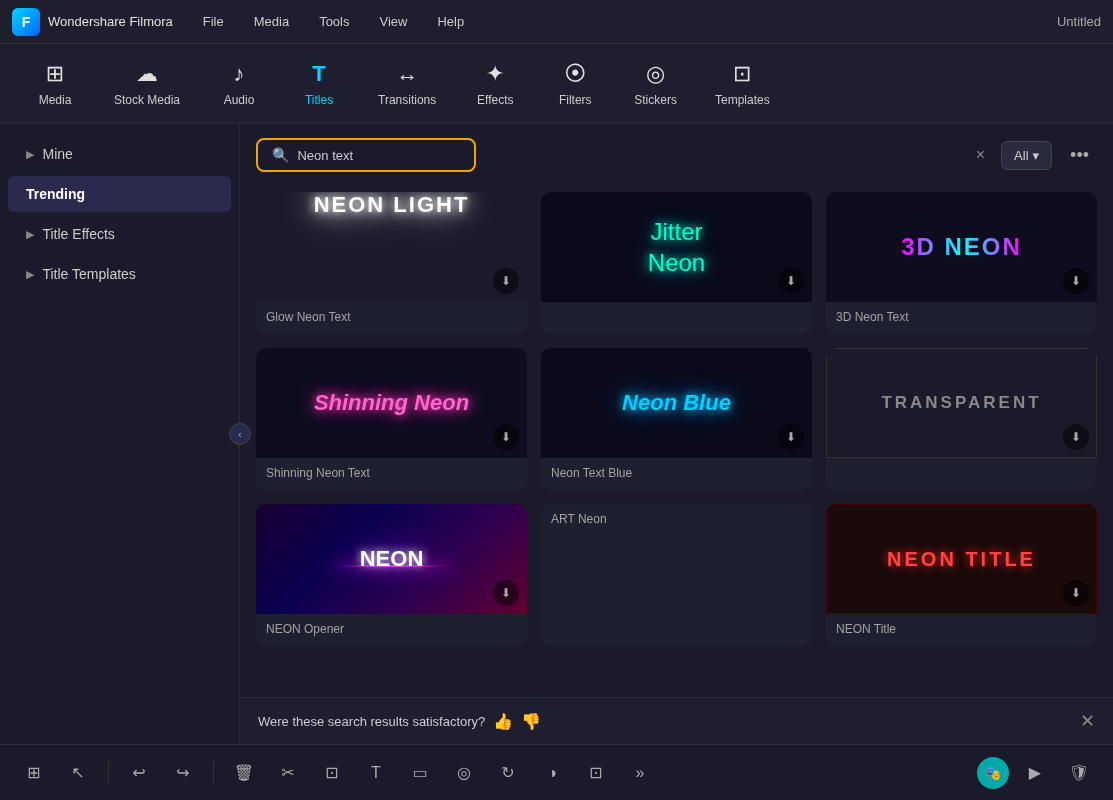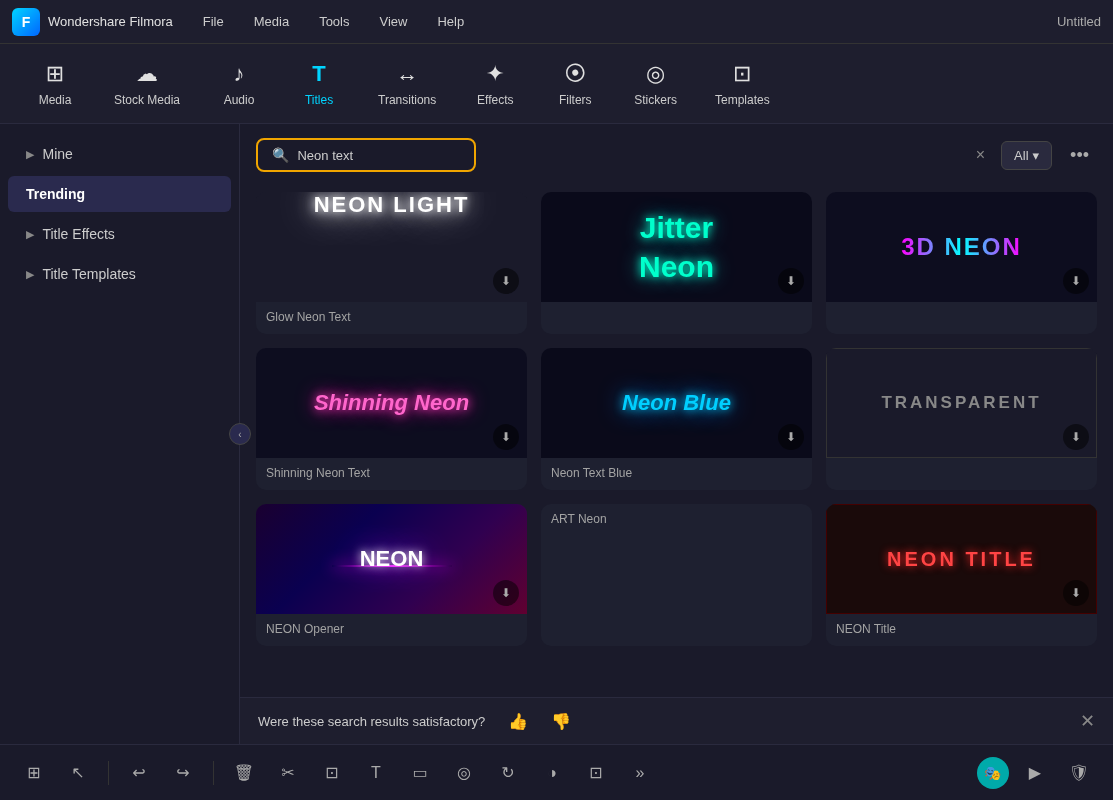--- a/index.html
+++ b/index.html
@@ -50,39 +50,39 @@
     .grid { display: grid; grid-template-columns: repeat(3, 1fr); gap: 14px; }
     .grid-item { background: #1e2030; border-radius: 10px; overflow: hidden; cursor: pointer; transition: transform 0.1s; }
     .grid-thumb { position: relative; height: 110px; display: flex; align-items: center; justify-content: center; overflow: hidden; }
     .grid-thumb .download-btn { position: absolute; bottom: 8px; right: 8px; width: 26px; height: 26px; background: rgba(0,0,0,0.5); border-radius: 50%; display: flex; align-items: center; justify-content: center; font-size: 12px; color: #aaa; }
     .grid-label { padding: 8px 10px 10px; font-size: 12px; color: #a3a3a3; }
 
     
     .thumb-neon-light { background: #1a1a2a; display: flex; align-items: flex-start; justify-content: center; width: 100%; height: 100%; }
     .thumb-neon-light-text { color: white; font-size: 22px; font-weight: 900; text-transform: uppercase; letter-spacing: 2px; text-shadow: 0 0 10px #fff, 0 0 20px #fff, 0 0 40px #fff; }
     .thumb-jitter-neon { background: #0a0a1a; width: 100%; height: 100%; display: flex; align-items: center; justify-content: center; }
-    .thumb-jitter-text { color: #00ffcc; font-size: 30px; font-weight: 700; text-shadow: 0 0 8px #00ffcc, 0 0 20px #00aaaa; text-align: center; line-height: 1.3; }
+    .thumb-jitter-text { color: #00ffcc; font-size: 24px; font-weight: 400; text-shadow: 0 0 8px #00ffcc, 0 0 20px #00aaaa; text-align: center; line-height: 1.3; }
     .thumb-3d-neon { background: #0d0d1f; width: 100%; height: 100%; display: flex; align-items: center; justify-content: center; }
     .thumb-3d-text { font-size: 24px; font-weight: 900; background: linear-gradient(90deg, #ff00ff, #00ffff, #ff00ff); -webkit-background-clip: text; -webkit-text-fill-color: transparent; text-shadow: none; letter-spacing: 2px; }
     .thumb-shinning-neon { background: #0d0d1f; width: 100%; height: 100%; display: flex; align-items: center; justify-content: center; }
     .thumb-shinning-text { color: #ff66cc; font-size: 22px; font-weight: 700; font-style: italic; text-shadow: 0 0 10px #ff44bb, 0 0 20px #ff00aa; }
     .thumb-neon-blue { background: #0a0a1a; width: 100%; height: 100%; display: flex; align-items: center; justify-content: center; }
     .thumb-blue-text { color: #00cfff; font-size: 22px; font-weight: 700; font-style: italic; text-shadow: 0 0 10px #00cfff, 0 0 25px #0088ff; }
     .thumb-transparent { background: #1a1a2a; width: 100%; height: 100%; display: flex; align-items: center; justify-content: center; border: 1px solid #333; }
     .thumb-transparent-text { color: #888; font-size: 17px; font-weight: 700; letter-spacing: 3px; text-transform: uppercase; }
     .thumb-neon-opener { background: linear-gradient(135deg, #1a0030, #0a0050, #300050, #600030); width: 100%; height: 100%; display: flex; align-items: center; justify-content: center; position: relative; }
     .thumb-neon-opener-text { color: white; font-size: 22px; font-weight: 900; text-transform: uppercase; text-shadow: 0 0 10px #fff, 0 0 30px #8800ff; z-index: 2; }
     .thumb-neon-opener::before { content: ''; position: absolute; width: 120px; height: 2px; background: linear-gradient(90deg, transparent, #ff00ff, transparent); top: 55%; left: 50%; transform: translateX(-50%); box-shadow: 0 0 15px #ff00ff; }
     .thumb-art { background: #0a0a1a; width: 100%; height: 100%; display: flex; align-items: center; justify-content: center; }
     .thumb-art-text { color: #ff44ff; font-size: 38px; font-weight: 900; font-family: cursive; text-shadow: 0 0 10px #ff00ff, 0 0 30px #aa00ff; }
     .thumb-neon-title { background: #1a0a0a; width: 100%; height: 100%; display: flex; align-items: center; justify-content: center; border: 1px solid #440000; }
     .thumb-neon-title-text { color: #ff4444; font-size: 20px; font-weight: 900; letter-spacing: 3px; text-transform: uppercase; text-shadow: 0 0 8px #ff2222; }
 
     
-    .feedback-bar { background: #1e1e2e; padding: 12px 18px; display: flex; align-items: center; gap: 23px; font-size: 13px; color: #ccc; border-top: 1px solid #2a2a3e; flex-shrink: 0; }
+    .feedback-bar { background: #1e1e2e; padding: 12px 18px; display: flex; align-items: center; gap: 8px; font-size: 13px; color: #ccc; border-top: 1px solid #2a2a3e; flex-shrink: 0; }
     .feedback-bar .close-btn { margin-left: auto; color: #888; cursor: pointer; font-size: 18px; }
     .feedback-icon { cursor: pointer; font-size: 16px; }
 
     
     .bottom-toolbar { background: #1a1a2a; height: 56px; border-top: 1px solid #2a2a3e; display: flex; align-items: center; padding: 0 16px; gap: 8px; flex-shrink: 0; }
     .bottom-btn { width: 36px; height: 36px; display: flex; align-items: center; justify-content: center; border-radius: 6px; cursor: pointer; color: #aaa; font-size: 16px; }
     .bottom-separator { width: 1px; height: 24px; background: #333; margin: 0 4px; }
     .bottom-right { margin-left: auto; display: flex; align-items: center; gap: 8px; }
     .avatar-btn { width: 32px; height: 32px; border-radius: 50%; background: #00aaaa; display: flex; align-items: center; justify-content: center; font-size: 14px; cursor: pointer; }
 
@@ -206,20 +206,21 @@
           </div>
         </div>
 
         <div class="grid-item">
           <div class="grid-thumb">
             <div class="thumb-3d-neon">
               <span class="thumb-3d-text">3D NEON</span>
             </div>
             <div class="download-btn">⬇</div>
           </div>
+          <div class="grid-label">3D Neon Text</div>
         </div>
 
         <div class="grid-item">
           <div class="grid-thumb">
             <div class="thumb-shinning-neon">
               <span class="thumb-shinning-text">Shinning Neon</span>
             </div>
             <div class="download-btn">⬇</div>
           </div>
           <div class="grid-label">Shinning Neon Text</div>

